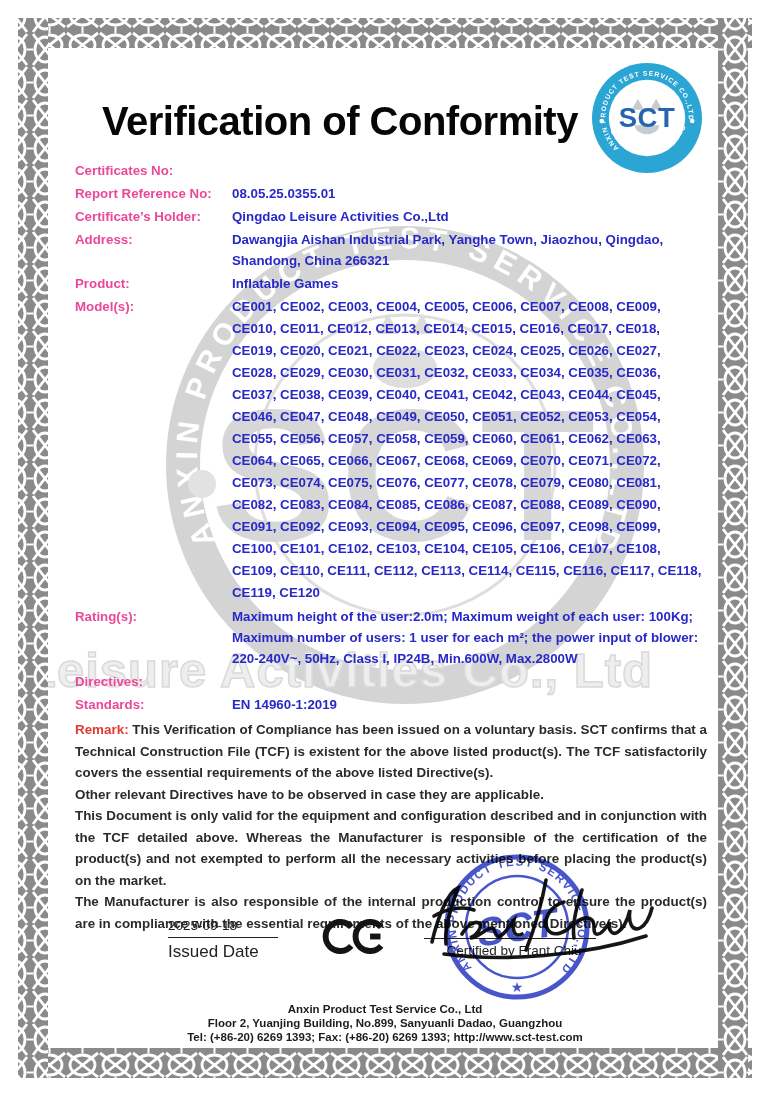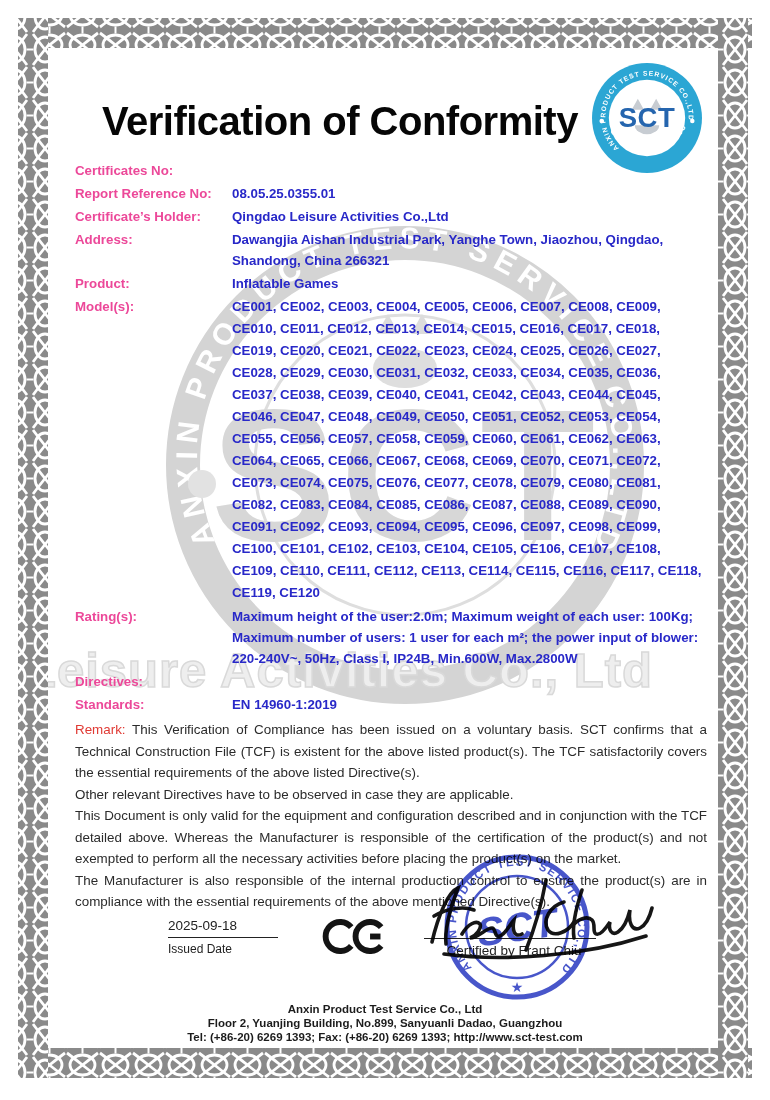--- a/index.html
+++ b/index.html
@@ -15,28 +15,28 @@
   
   .title{position:absolute;left:102px;top:99px;z-index:2;font-size:40px;font-weight:bold;
       color:#060606;letter-spacing:-0.5px;}
   .logo-svg{position:absolute;left:591px;top:62px;z-index:2;}
   
   .body-flow{position:absolute;left:75px;top:160px;width:632px;z-index:2;}
   .row{display:flex;margin-bottom:2px;}
   .lbl{width:157px;flex:none;font-size:13.3px;font-weight:bold;color:#ec4899;line-height:21px;}
   .val{flex:1;font-size:13.3px;font-weight:bold;color:var(--value_blue);line-height:21px;}
   .val-models{line-height:22px;}
-  .remark{margin-top:1px;font-size:13.4px;line-height:21.5px;color:#2b2b2b;text-align:justify;}
+  .remark{margin-top:1px;font-size:13.4px;line-height:21.5px;color:#2b2b2b;text-align:justify;font-weight:bold;}
   .remark p{margin:0;}
   .red{color:var(--remark_red);}
   
   .date-block{position:absolute;left:168px;top:916px;width:140px;text-align:left;z-index:2;}
   .date-val{display:inline-block;min-width:110px;padding-bottom:4px;border-bottom:1.5px solid #222;
       font-size:13.5px;color:#222;}
-  .date-lbl{padding-top:4px;font-size:12px;color:#222;}
+  .date-lbl{padding-top:4px;font-size:17px;color:#222;}
   .ce-svg{position:absolute;left:322px;top:916px;z-index:2;}
   .certified-block{position:absolute;left:424px;top:938px;width:180px;z-index:2;text-align:center;}
   .certified-line{border-bottom:1.5px solid #222;height:0;width:172px;}
   .certified-lbl{padding-top:4px;font-size:13.5px;color:#222;}
   .stamp-svg{position:absolute;left:432px;top:842px;z-index:3;mix-blend-mode:multiply;opacity:.93;}
   .sig-svg{position:absolute;left:414px;top:876px;z-index:4;mix-blend-mode:multiply;}
   
   .footer{position:absolute;left:0;right:0;top:1002px;z-index:2;text-align:center;
       font-size:11.5px;font-weight:bold;color:#1c1c1c;line-height:14px;}
 </style>

